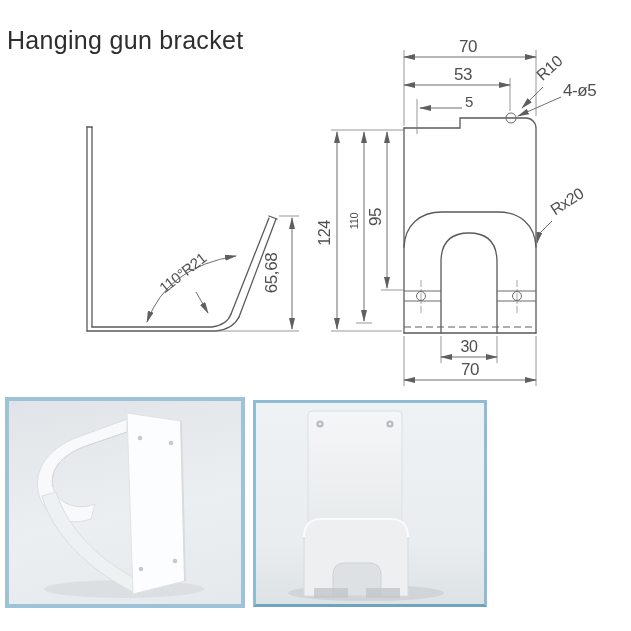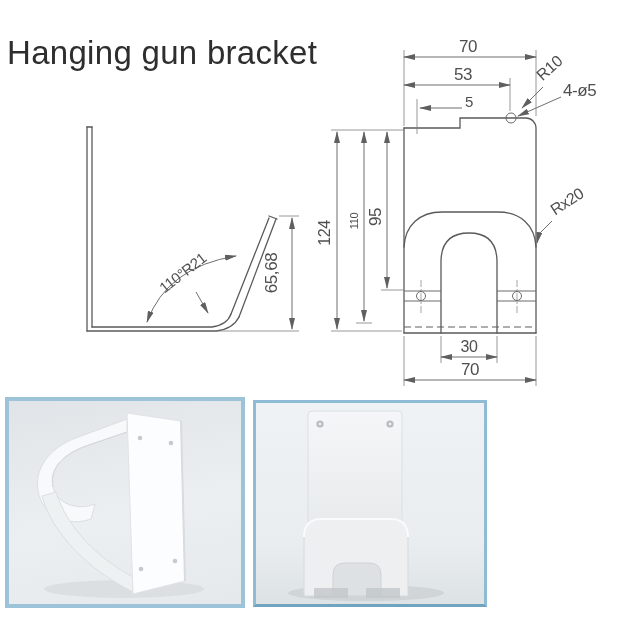--- a/index.html
+++ b/index.html
@@ -1,18 +1,18 @@
 <!DOCTYPE html>
 <html><head>
 <meta charset="utf-8">
 <style>
   html,body{margin:0;padding:0;background:#ffffff;}
   .stage{position:relative;width:631px;height:631px;background:#ffffff;overflow:hidden;
          font-family:"Liberation Sans",sans-serif;}
-  .page-title{position:absolute;left:7px;top:34px;font-size:33px;color:#2e2e2e;
+  .page-title{position:absolute;left:7px;top:26px;font-size:25px;color:#2e2e2e;
               letter-spacing:.3px;}
   svg text{font-family:"Liberation Sans",sans-serif;fill:#4f4f4f;letter-spacing:-0.4px;}
   .geo{stroke:#5a5a5a;stroke-width:1.3;fill:none;stroke-linecap:round;}
   .geo-thin{stroke:#6a6a6a;stroke-width:1;fill:none;}
   .dim{stroke:#6f6f6f;stroke-width:1;fill:none;}
   .ext{stroke:#7d7d7d;stroke-width:.8;fill:none;}
   .cl{stroke:#808080;stroke-width:.7;fill:none;stroke-dasharray:7 2 2 2;}
   .dash{stroke:#5f5f5f;stroke-width:1;fill:none;stroke-dasharray:7 4;}
   .photo{position:absolute;box-sizing:border-box;}
   .photo-left{left:5px;top:397px;width:240px;height:211px;border:4px solid #9cc3d8;

